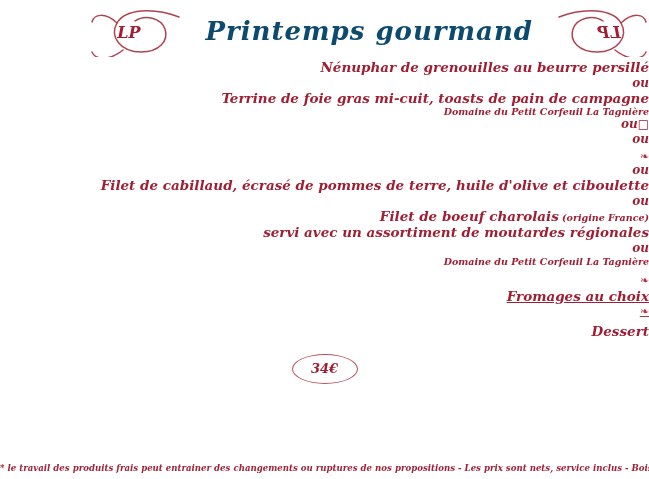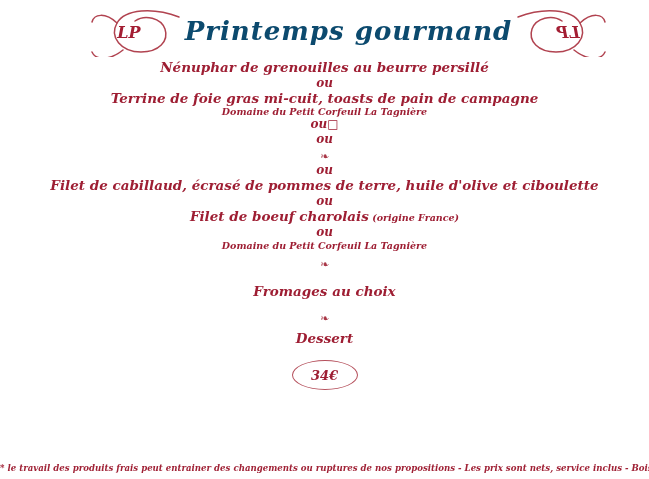--- a/index.html
+++ b/index.html
@@ -6,52 +6,52 @@
   html,body { width:649px; height:479px; background:#ffffff; overflow:hidden; }
   body {
     font-family:"DejaVu Serif", serif;
     color:#9e1e33;
     position:relative;
   }
   .page { width:649px; height:479px; position:relative; text-align:center; }
 
   
   .header {
-    display:flex; align-items:center; justify-content:center;
-    gap:2px; padding-top:6px; height:56px;margin-left:48px;
+    display:flex; align-items:center; justify-content:flex-end;
+    gap:22px; padding-top:6px; height:56px;margin-left:48px;
   }
   .title {
     font-size:26px; font-weight:bold; font-style:italic;
     letter-spacing:1px; color:#0c4a6e; white-space:nowrap;
   }
   .flourish { display:block; }
   .flourish.right { transform:scaleX(-1); }
   .flourish text { transform:scaleX(1); }
 
   
-  .menu { padding-top:4px; }
+  .menu { padding-top:4px;text-align:right; }
   .dish {
     font-size:13.5px; font-weight:bold; font-style:italic;
     line-height:15.5px; white-space:nowrap;
   }
   .ou {
     font-size:12px; font-weight:bold; font-style:italic;
     line-height:15px;
   }
   .note {
     font-size:9.5px; font-weight:bold; font-style:italic;
     line-height:11px;
   }
   .suffix-small { font-size:9.5px; }
   .orn {
     font-size:11px; line-height:12px; color:#a83646;
     font-family:"DejaVu Sans", sans-serif; font-style:normal;
   }
   .mt4 { margin-top:4px; }
-  .mt5 { margin-top:13px; }
+  .mt5 { margin-top:2px;text-decoration:underline; }
   .mt6 { margin-top:6px; }
   .mt8 { margin-top:8px; }
 
   
   .price-wrap { margin-top:14px; display:flex; justify-content:center; }
   .price-oval {
     width:66px; height:30px; border:1.5px solid #b5505c; border-radius:50%;
     display:flex; align-items:center; justify-content:center;
   }
   .price-text { font-size:13px; font-weight:bold; font-style:italic; }
@@ -97,20 +97,21 @@
     <div class="note">Domaine du Petit Corfeuil La Tagnière</div>
     <div class="ou">ou□</div>
     <div class="ou">ou</div>
 
     <div class="orn mt4">❧</div>
 
     <div class="ou">ou</div>
     <div class="dish">Filet de cabillaud, écrasé de pommes de terre, huile d'olive et ciboulette</div>
     <div class="ou">ou</div>
     <div class="dish"><span>Filet de boeuf charolais</span><span class="suffix-small"> (origine France)</span></div>
+    <div class="dish">servi avec un assortiment de moutardes régionales</div>
     <div class="ou">ou</div>
     <div class="note">Domaine du Petit Corfeuil La Tagnière</div>
 
     <div class="orn mt8">❧</div>
     <div class="dish mt5">Fromages au choix</div>
     <div class="orn mt5">❧</div>
     <div class="dish mt6">Dessert</div>
 
     <div class="price-wrap">
       <div class="price-oval">

